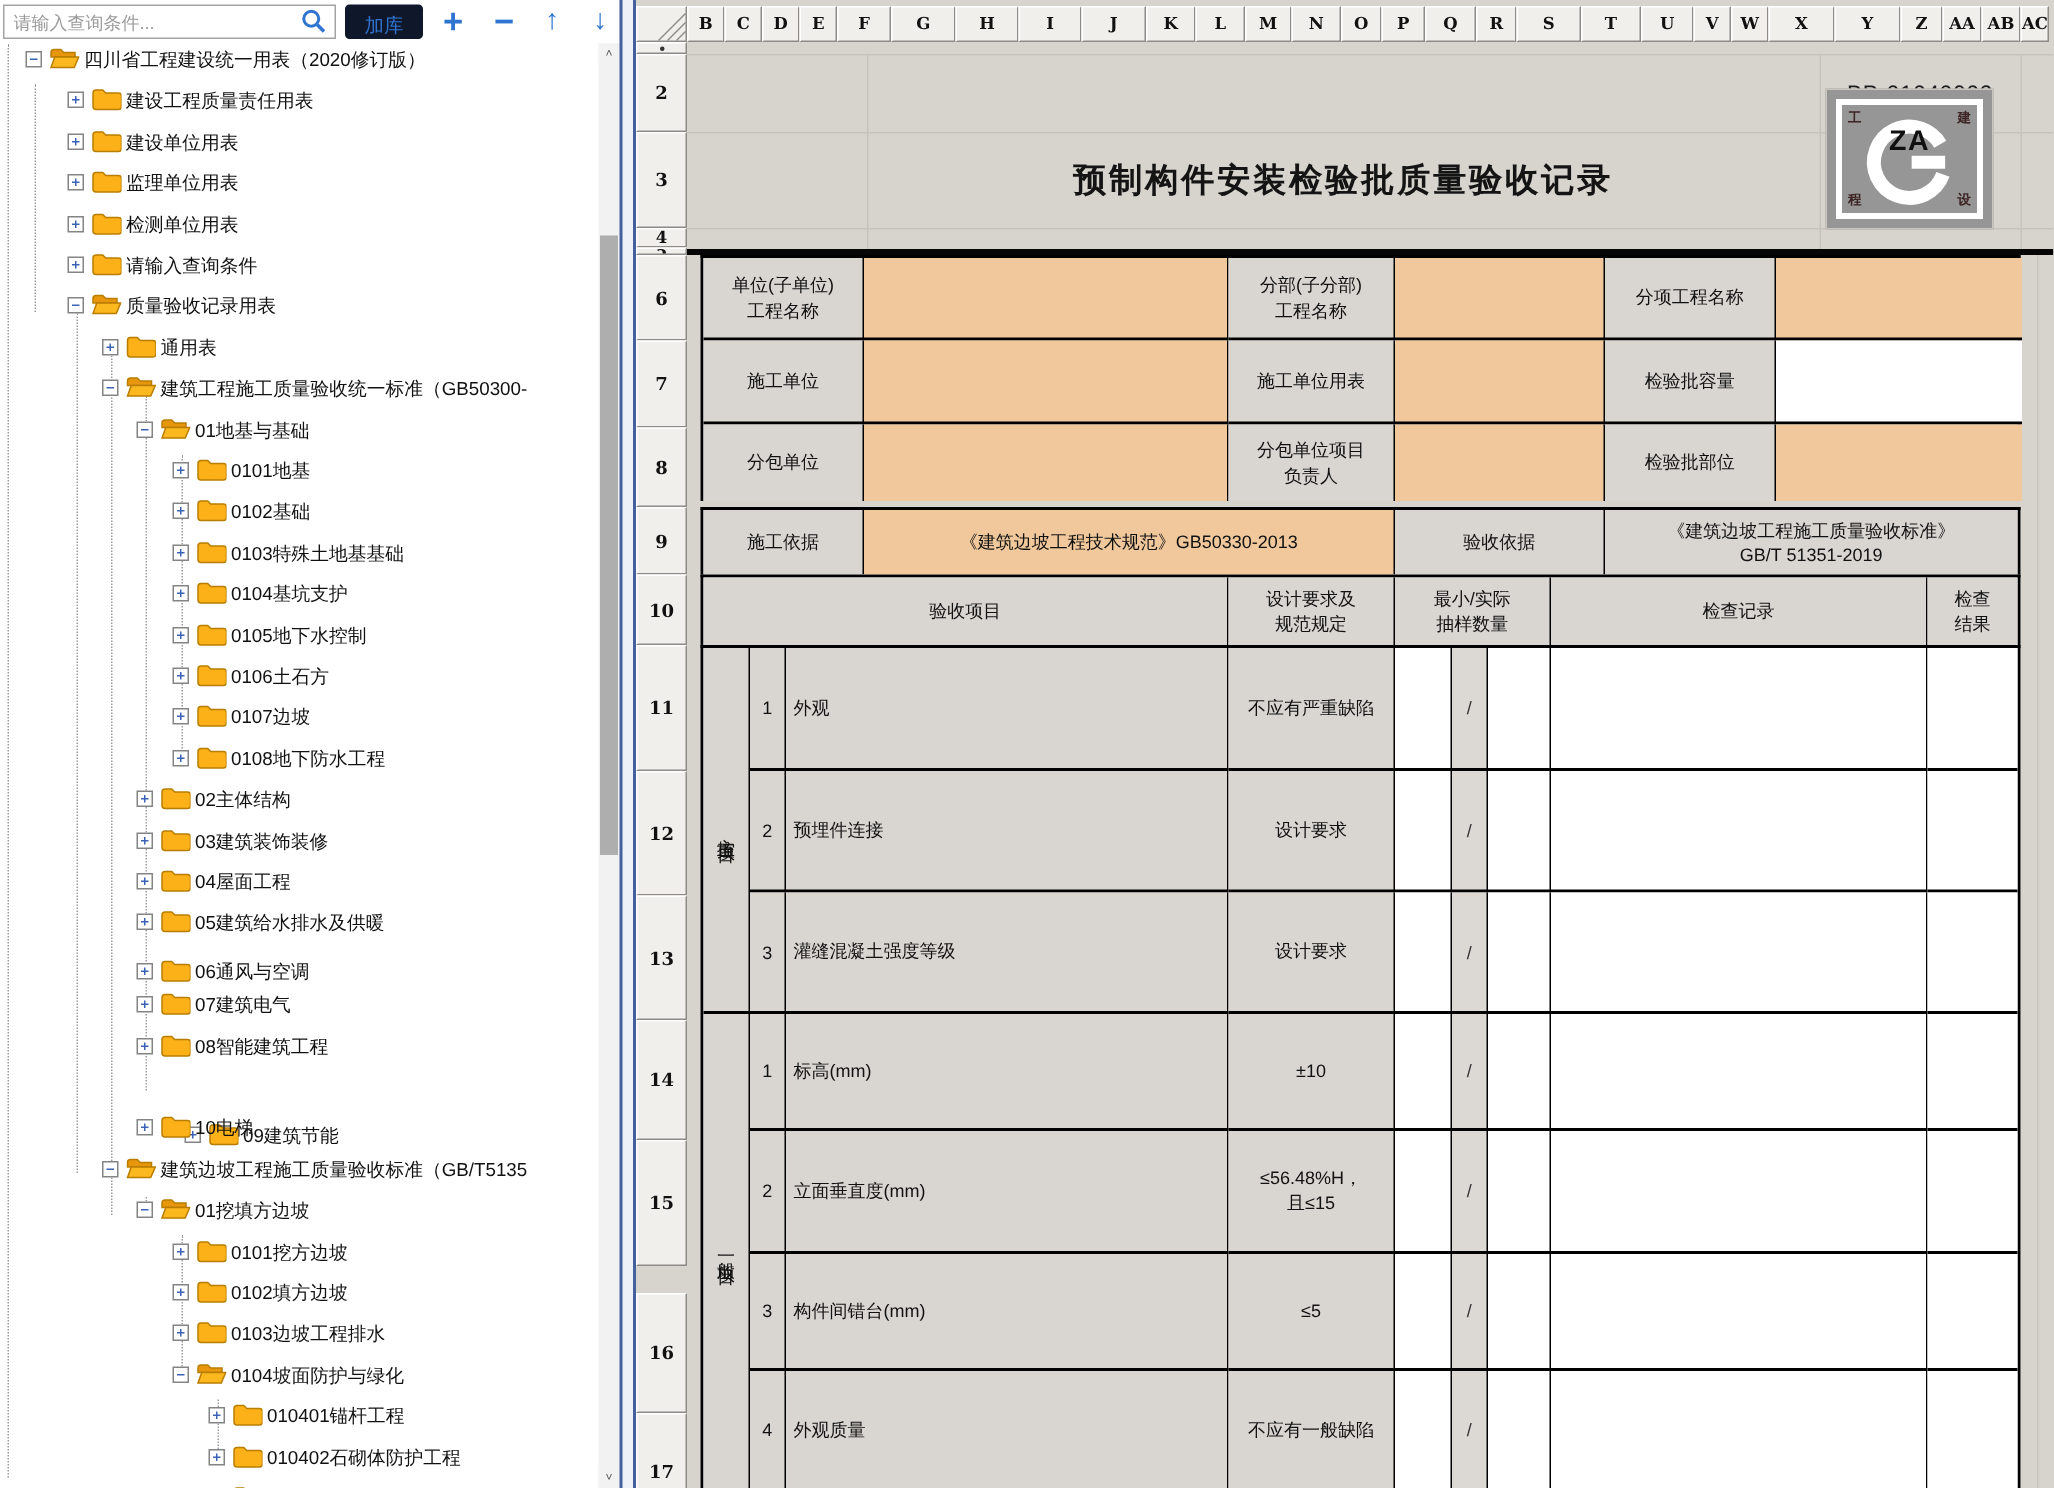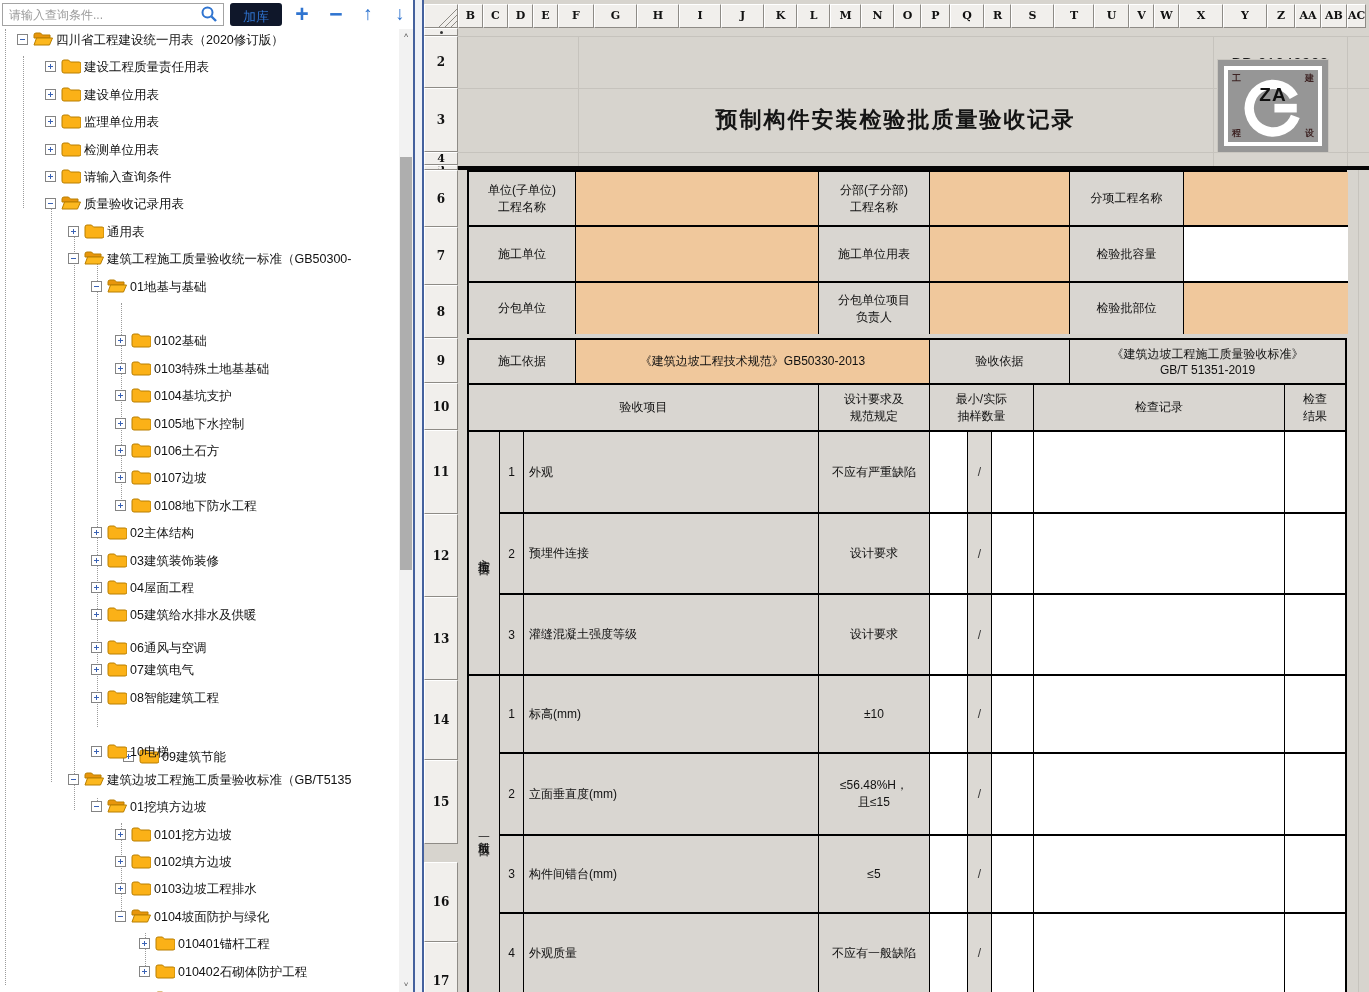--- a/index.html
+++ b/index.html
@@ -184,20 +184,27 @@
             </svg></div>
           <div class="tlabel" style="left: 107px;">建筑工程施工质量验收统一标准（GB50300-</div>
         </div>
         <div class="trow" style="top: 243.6px;">
           <div class="tbox" style="left: 91px;"></div>
           <div class="tfold" style="left: 107px;"><svg viewBox="0 0 20 16" width="20" height="16">
               <path d="M1 4 q0-2 2-2 h4.5 l2 2 h7.5 v3 h-16z" fill="#E8960C" stroke="#B97E00" stroke-width="1"></path>
               <path d="M3.5 7 h16 l-3 7 h-15.5 z" fill="#FCB81F" stroke="#B97E00" stroke-width="1"></path>
             </svg></div>
           <div class="tlabel" style="left: 130px;">01地基与基础</div>
+        </div>
+        <div class="trow" style="top: 271px;">
+          <div class="tbox plus" style="left: 115px;"></div>
+          <div class="tfold" style="left: 131px;"><svg viewBox="0 0 20 16" width="20" height="16">
+              <path d="M1 4 q0-2 2-2 h4.5 l2 2 h8.5 q2 0 2 2 v7 q0 2-2 2 h-15 q-2 0-2-2 z" fill="#FBB117" stroke="#B97E00" stroke-width="1"></path>
+            </svg></div>
+          <div class="tlabel" style="left: 154px;">0101地基</div>
         </div>
         <div class="trow" style="top: 298.4px;">
           <div class="tbox plus" style="left: 115px;"></div>
           <div class="tfold" style="left: 131px;"><svg viewBox="0 0 20 16" width="20" height="16">
               <path d="M1 4 q0-2 2-2 h4.5 l2 2 h8.5 q2 0 2 2 v7 q0 2-2 2 h-15 q-2 0-2-2 z" fill="#FBB117" stroke="#B97E00" stroke-width="1"></path>
             </svg></div>
           <div class="tlabel" style="left: 154px;">0102基础</div>
         </div>
         <div class="trow" style="top: 325.8px;">
           <div class="tbox plus" style="left: 115px;"></div>

